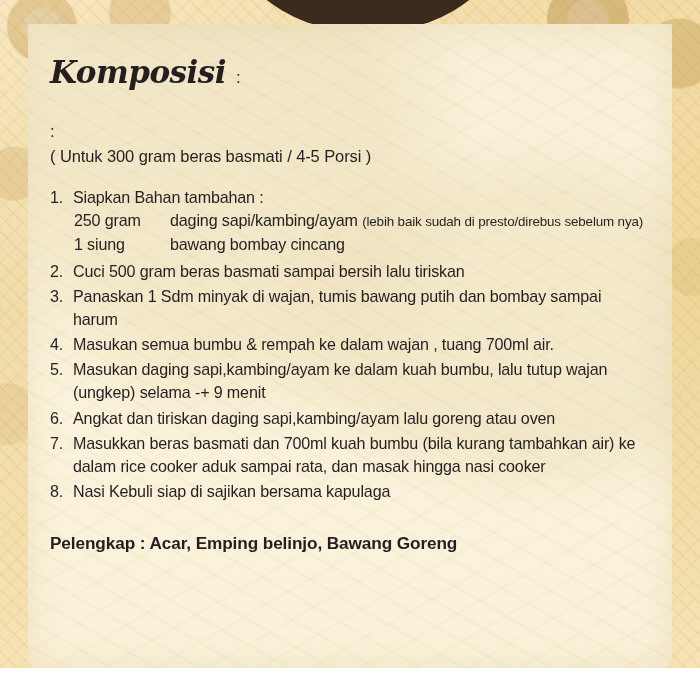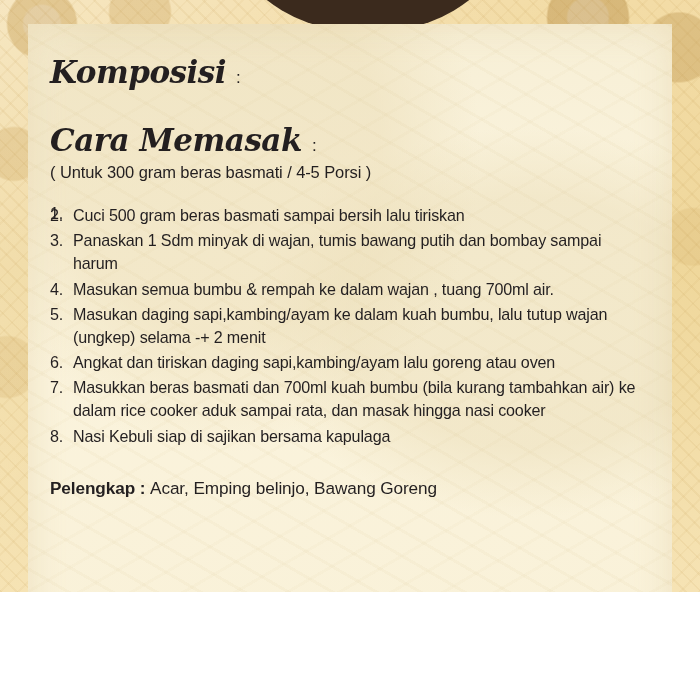--- a/index.html
+++ b/index.html
@@ -7,21 +7,21 @@
     padding: 0;
     background: #ffffff;
   }
   body {
     font-family: "Liberation Sans", sans-serif;
   }
 
   #card {
     position: relative;
     width: 700px;
-    height: 592px;
+    height: 668px;
     overflow: hidden;
     background: #f0d79a;
   }
 
   
   .ornament-layer {
     position: absolute;
     inset: 0;
     background:
       radial-gradient(circle at 6% 4%, rgba(196,154,78,0.40) 0 34px, rgba(196,154,78,0.0) 36px),
@@ -173,52 +173,60 @@
   td.qty { width: 96px; }
   td.item { padding-left: 4px; }
 
   
   .footer {
     margin: 30px 0 0 0;
     font-size: 17.2px;
     letter-spacing: -0.1px;
   }
   .footer .label { font-weight: bold; }
-  .footer .value { font-weight: normal; }
+  .footer .value { font-weight: bold; }
 </style>
 </head>
 <body>
 
 <div id="card">
 
   <div class="ornament-layer"></div>
   <div class="top-band"></div>
 
   <div class="panel">
     <div class="content">
 
       <h1 class="script-heading" id="heading-komposisi">
         <span>Komposisi</span>
         <span class="script-colon">:</span>
       </h1>
 
 
       <h1 class="script-heading" id="heading-cara">
-        <span>Cara Memasak</span>
         <span class="script-colon">:</span>
       </h1>
 
       <p class="servings">( Untuk 300 gram beras basmati / 4-5 Porsi )</p>
 
       <ol class="steps">
 
         <li>
           <span class="num">1.</span>
+          <span class="step-cont">Siapkan Bahan tambahan :</span>
           <table class="sub-list">
             <tbody>
+                <tr>
+              <td class="qty">250 gram</td>
+              <td class="item"><span>daging sapi/kambing/ayam</span> <span class="note">(lebih baik sudah di presto/direbus sebelum nya)</span></td>
+            </tr>
+            <tr>
+              <td class="qty">1 siung</td>
+              <td class="item">bawang bombay cincang</td>
+            </tr>
           </tbody>
             </table>
         </li>
 
         <li>
           <span class="num">2.</span>
           <span class="step-cont">Cuci 500 gram beras basmati sampai bersih lalu tiriskan</span>
         </li>
 
         <li>
@@ -226,21 +234,21 @@
           <span class="step-cont">Panaskan 1 Sdm minyak di wajan,  tumis bawang putih dan bombay sampai harum</span>
         </li>
 
         <li>
           <span class="num">4.</span>
           <span class="step-cont">Masukan semua bumbu &amp; rempah ke dalam wajan , tuang 700ml air.</span>
         </li>
 
         <li>
           <span class="num">5.</span>
-          <span class="step-cont">Masukan daging sapi,kambing/ayam ke dalam kuah bumbu, lalu tutup wajan (ungkep) selama -+ 2 menit</span>
+          <span class="step-cont">Masukan daging sapi,kambing/ayam ke dalam kuah bumbu, lalu tutup wajan (ungkep) selama -+ 9 menit</span>
         </li>
 
         <li>
           <span class="num">6.</span>
           <span class="step-cont">Angkat dan tiriskan daging sapi,kambing/ayam lalu goreng atau oven</span>
         </li>
 
         <li>
           <span class="num">7.</span>
           <span class="step-cont">Masukkan beras basmati dan 700ml kuah bumbu (bila kurang tambahkan air) ke dalam rice cooker aduk sampai rata, dan masak hingga nasi cooker</span>

